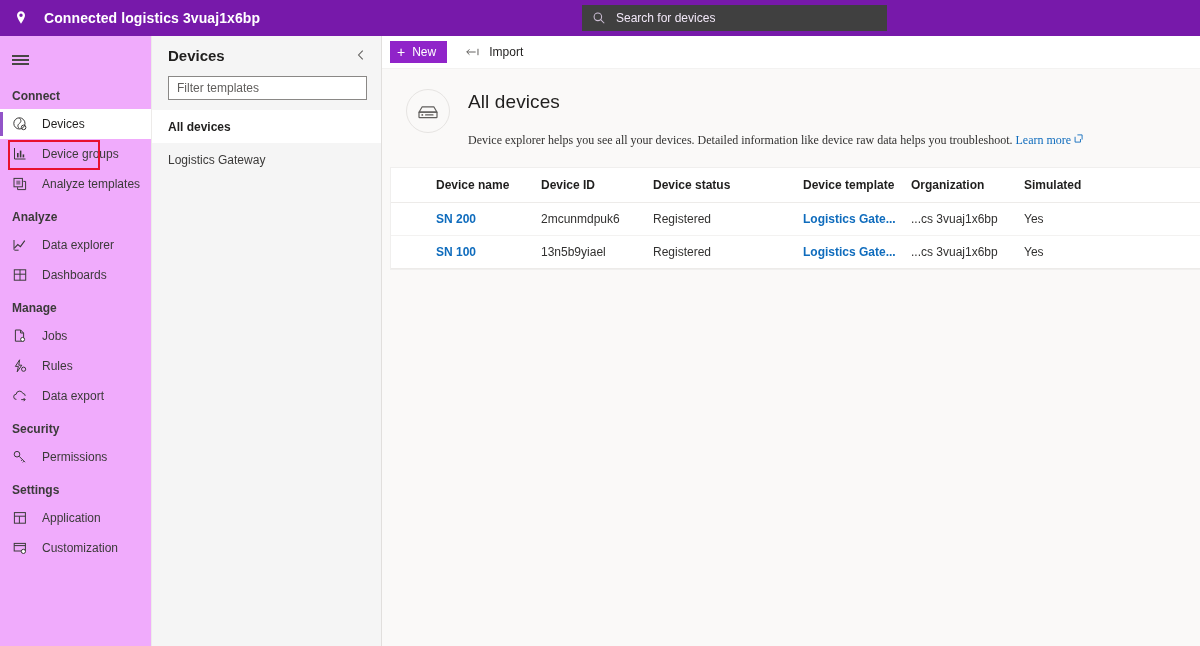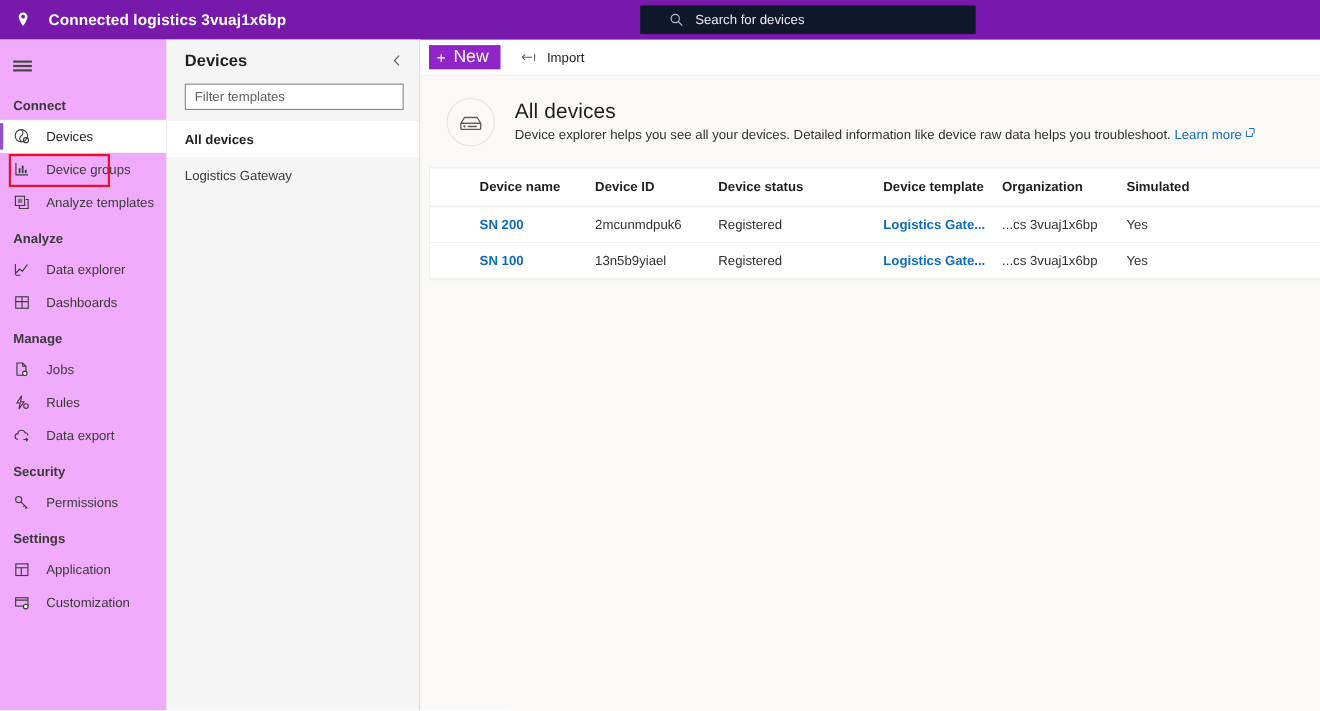--- a/index.html
+++ b/index.html
@@ -23,23 +23,23 @@
   }
   .topbar-left { display: flex; align-items: center; padding-left: 12px; }
   .brand-icon { width: 18px; height: 18px; display: flex; align-items: center; justify-content: center; }
   .brand-title {
     color: #ffffff; font-size: 14px; font-weight: bold;
     margin-left: 14px; letter-spacing: .1px; white-space: nowrap;
   }
   .searchbox {
     position: absolute; left: 582px; top: 5px;
     width: 305px; height: 26px;
-    background: #0f172a;
+    background: #404040;
     display: flex; align-items: center;
-    padding: 0 26px;
+    padding: 0 10px;
   }
   .searchbox .sicon { width: 14px; height: 14px; flex: 0 0 14px; opacity: .85; }
   .searchbox .stext {
     color: #f2e8f8; font-size: 12px; margin-left: 10px;
     white-space: nowrap; overflow: hidden;
   }
 
   
   .body { flex: 1; display: flex; min-height: 0; }
 
@@ -117,37 +117,37 @@
     height: 33px; min-height: 33px; background: #ffffff;
     display: flex; align-items: center; padding-left: 8px;
     border-bottom: 1px solid #f3f2f1;
   }
   .cmd-new {
     height: 22px; background: #8a2be2; background: #9024c9;
     display: flex; align-items: center; padding: 0 11px 0 7px;
     cursor: pointer; border: none;
   }
   .cmd-new .plus { color: #ffffff; font-size: 14px; line-height: 1; margin-right: 7px; font-weight: 300; }
-  .cmd-new .lbl { color: #ffffff; font-size: 16px; }
+  .cmd-new .lbl { color: #ffffff; font-size: 12px; }
   .cmd-import {
     display: flex; align-items: center; margin-left: 18px; cursor: pointer;
   }
   .cmd-import .iicon { width: 16px; height: 12px; display:flex; align-items:center; }
   .cmd-import .lbl { font-size: 12px; color: #201f1e; margin-left: 8px; }
 
   .page-head { display: flex; padding: 20px 0 0 24px; }
   .page-icon {
     width: 44px; height: 44px; border-radius: 50%;
     border: 1px solid #e6e4e2; background: #faf9f8;
     display: flex; align-items: center; justify-content: center;
     flex: 0 0 44px;
   }
   .page-head-text { margin-left: 18px; padding-top: 2px; }
   .page-title { font-size: 19px; color: #201f1e; font-weight: normal; letter-spacing: .1px; }
-  .page-desc { font-size: 12px; color: #323130; margin-top: 2px; }
+  .page-desc { font-size: 12px; color: #323130; margin-top: 20px; font-family: Liberation Serif, serif; }
   .page-desc a { color: #0f6cbd; text-decoration: none; }
   .ext-icon { display: inline-block; width: 9px; height: 9px; margin-left: 3px; vertical-align: 1px; }
 
   
   .table-card {
     margin: 19px 0 0 8px;
     background: #ffffff;
     border: 1px solid #f0efee; border-right: none;
     flex: 0 0 auto;
   }

